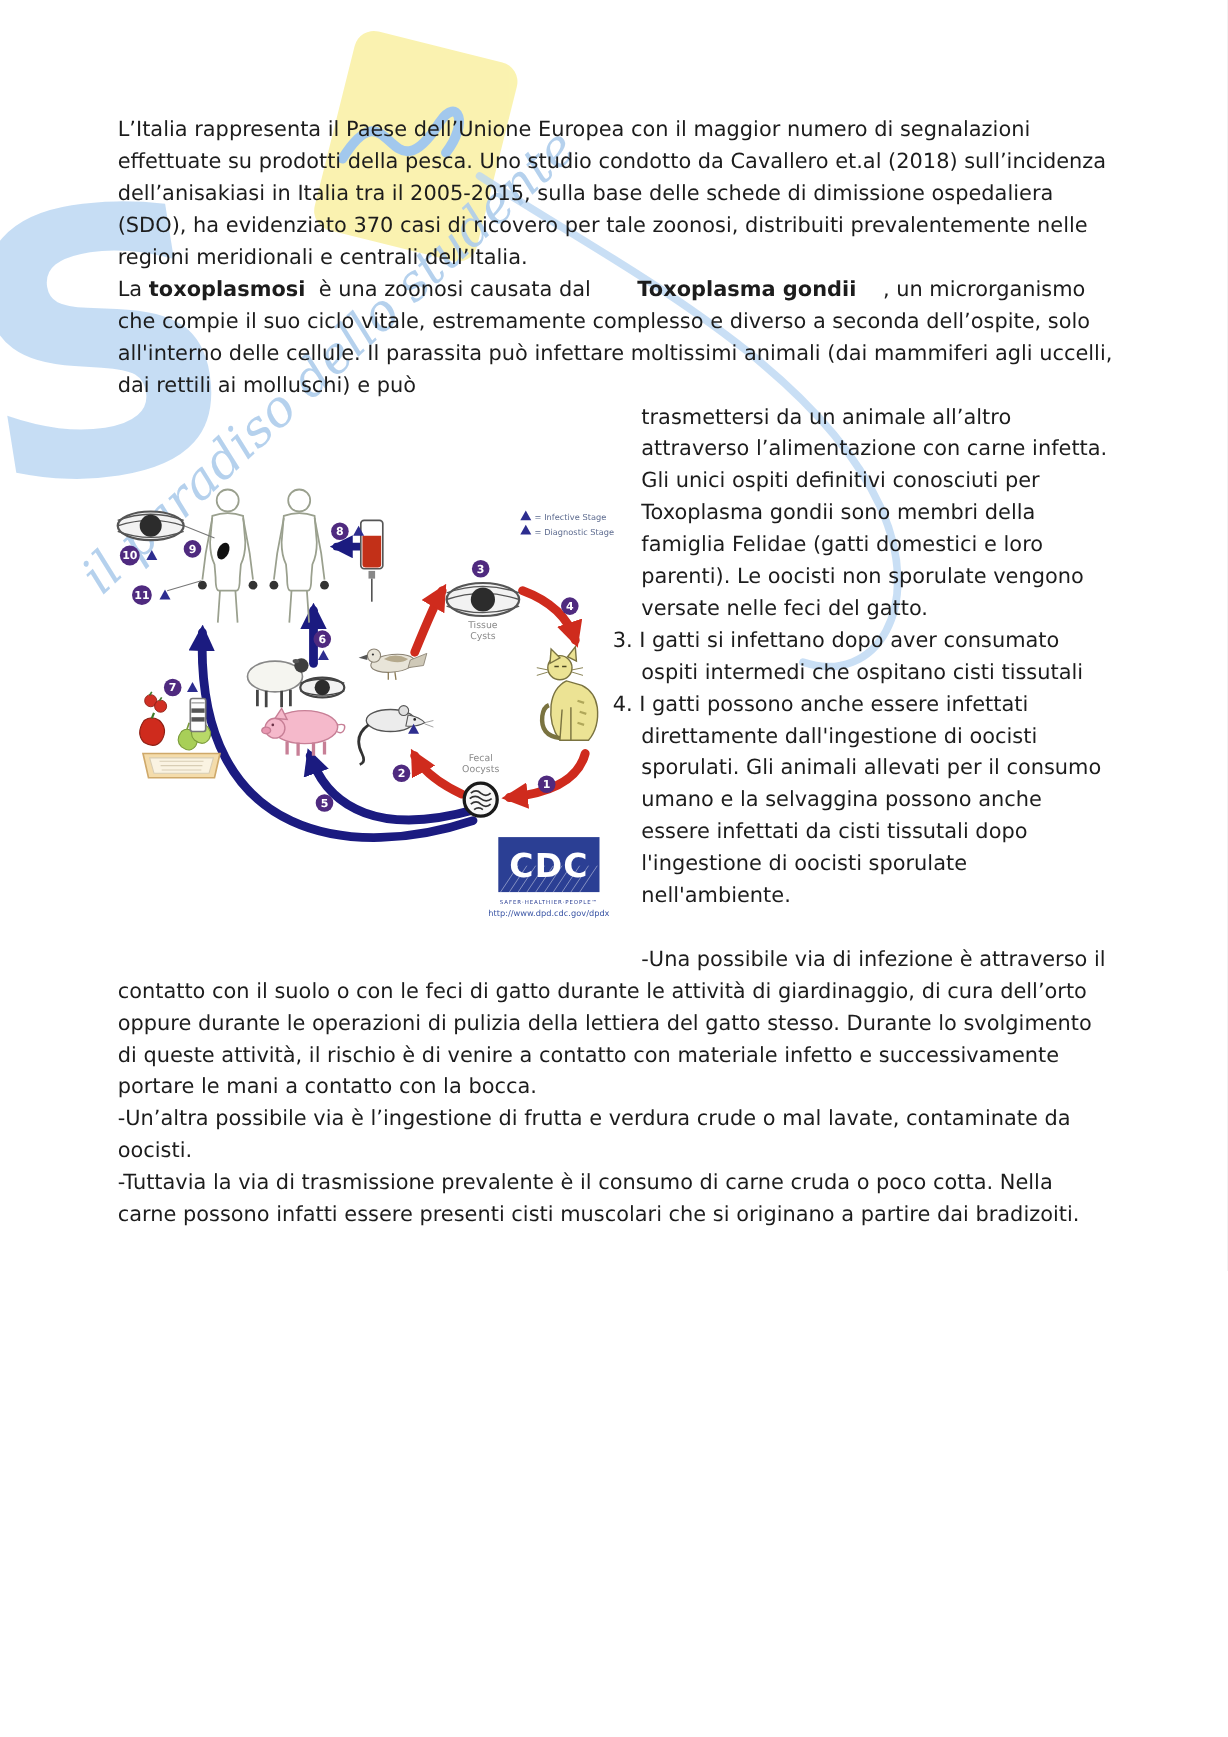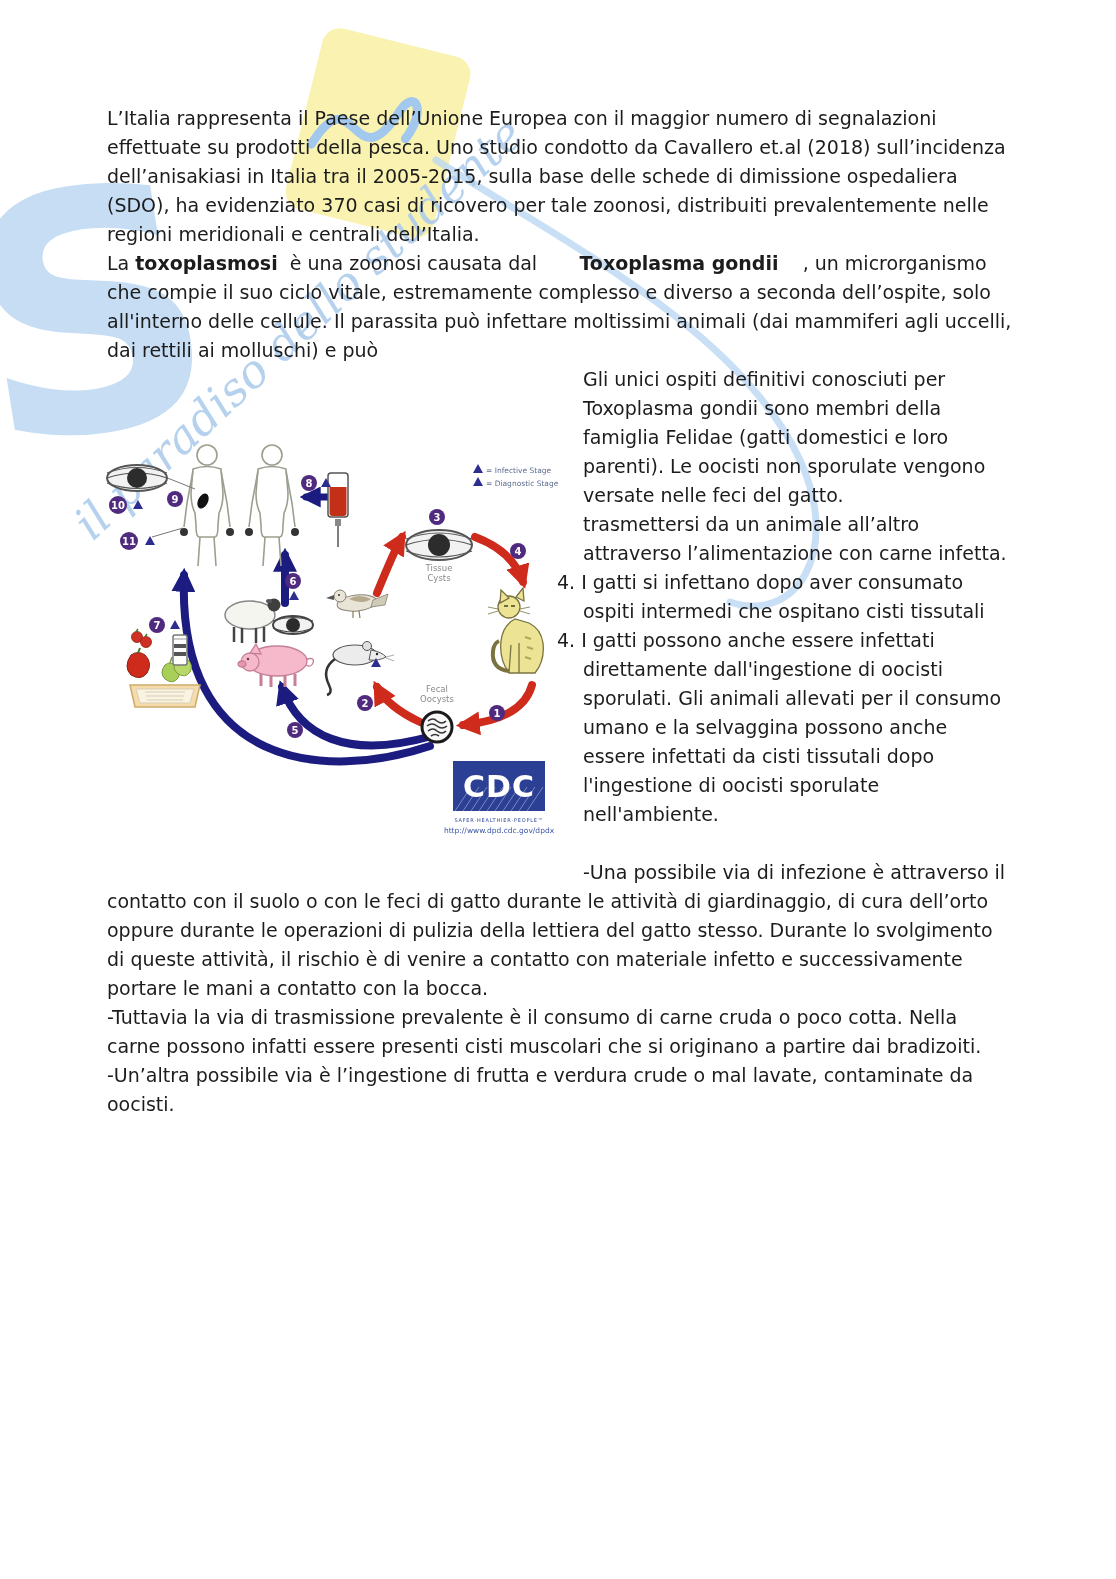--- a/index.html
+++ b/index.html
@@ -304,23 +304,23 @@
             <line x1="66" y1="50" x2="82" y2="26"></line>
               <line x1="74" y1="50" x2="90" y2="26"></line>
           </g>
           <text x="46" y="36" text-anchor="middle" font-size="30" font-weight="bold" fill="#ffffff" letter-spacing="1">CDC</text>
           <text x="46" y="61" text-anchor="middle" font-size="5" letter-spacing="0.8" fill="#2b3f94">SAFER·HEALTHIER·PEOPLE™</text>
           <text x="46" y="72" text-anchor="middle" font-size="7.5" fill="#3a55a5">http://www.dpd.cdc.gov/dpdx</text>
         </g>
       </svg>
     </figure>
 
+    <p>trasmettersi da un animale all’altro attraverso l’alimentazione con carne infetta.</p>
     <p>Gli unici ospiti definitivi conosciuti per Toxoplasma gondii sono membri della famiglia Felidae (gatti domestici e loro parenti). Le oocisti non sporulate vengono versate nelle feci del gatto.</p>
-    <p>trasmettersi da un animale all’altro attraverso l’alimentazione con carne infetta.</p>
-
-    <p class="item-hang">4. I gatti si infettano dopo aver consumato ospiti intermedi che ospitano cisti tissutali</p>
+
+    <p class="item-hang">3. I gatti si infettano dopo aver consumato ospiti intermedi che ospitano cisti tissutali</p>
     <p class="item-hang">4. I gatti possono anche essere infettati direttamente dall'ingestione di oocisti sporulati. Gli animali allevati per il consumo umano e la selvaggina possono anche essere infettati da cisti tissutali dopo l'ingestione di oocisti sporulate nell'ambiente.</p>
 
     <p class="bottom-start">-Una possibile via di infezione è attraverso il contatto con il suolo o con le feci di gatto durante le attività di giardinaggio, di cura dell’orto oppure durante le operazioni di pulizia della lettiera del gatto stesso. Durante lo svolgimento di queste attività, il rischio è di venire a contatto con materiale infetto e successivamente portare le mani a contatto con la bocca.</p>
+    <p>-Un’altra possibile via è l’ingestione di frutta e verdura crude o mal lavate, contaminate da oocisti.</p>
     <p>-Tuttavia la via di trasmissione prevalente è il consumo di carne cruda o poco cotta. Nella carne possono infatti essere presenti cisti muscolari che si originano a partire dai bradizoiti.</p>
-    <p>-Un’altra possibile via è l’ingestione di frutta e verdura crude o mal lavate, contaminate da oocisti.</p>
   </div>
 </div>
 
 </body></html>

